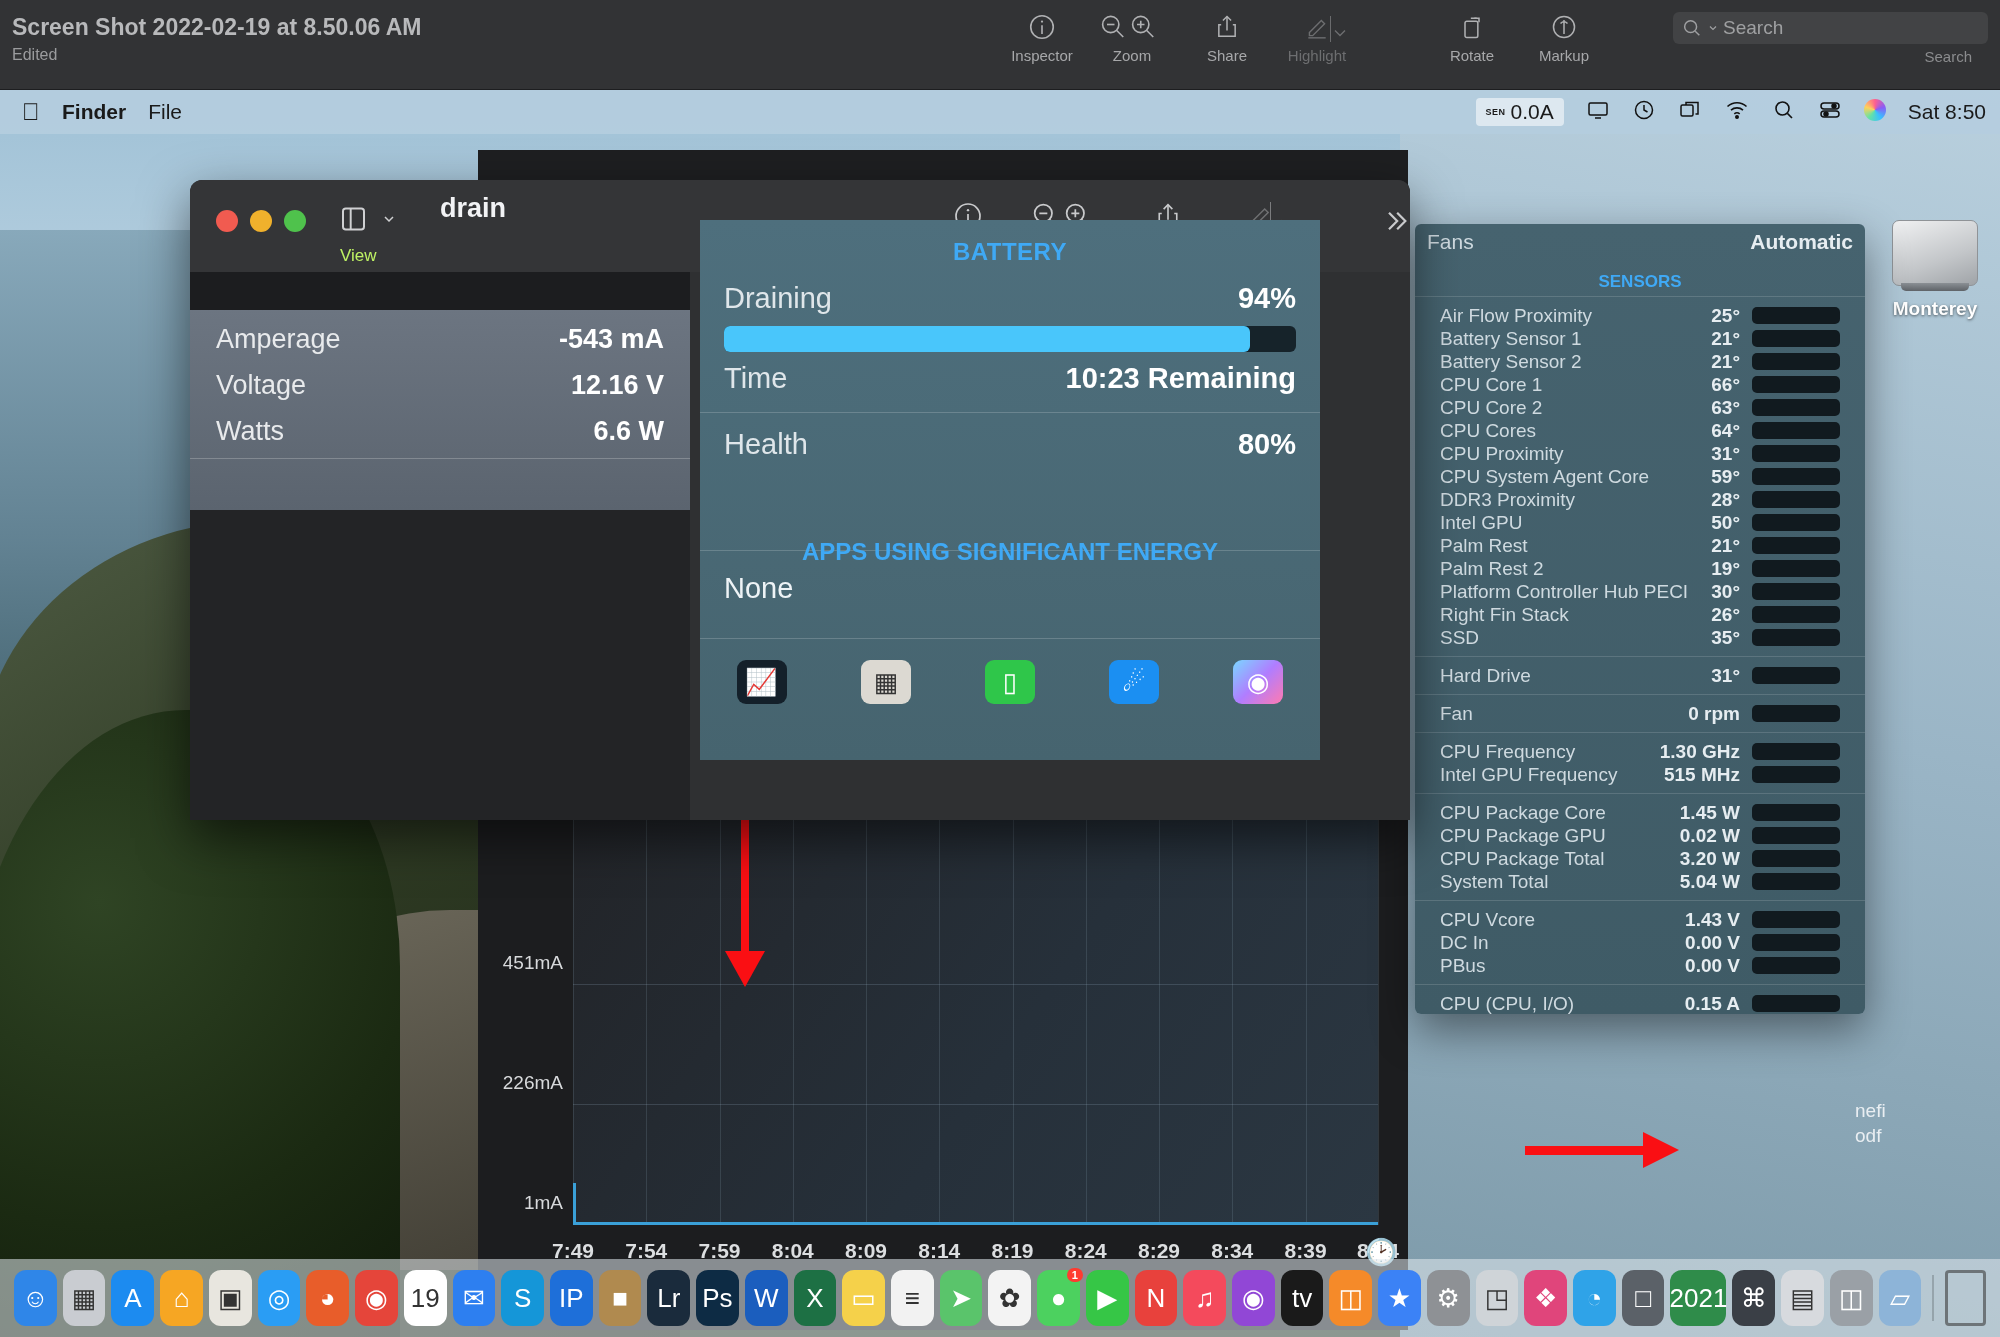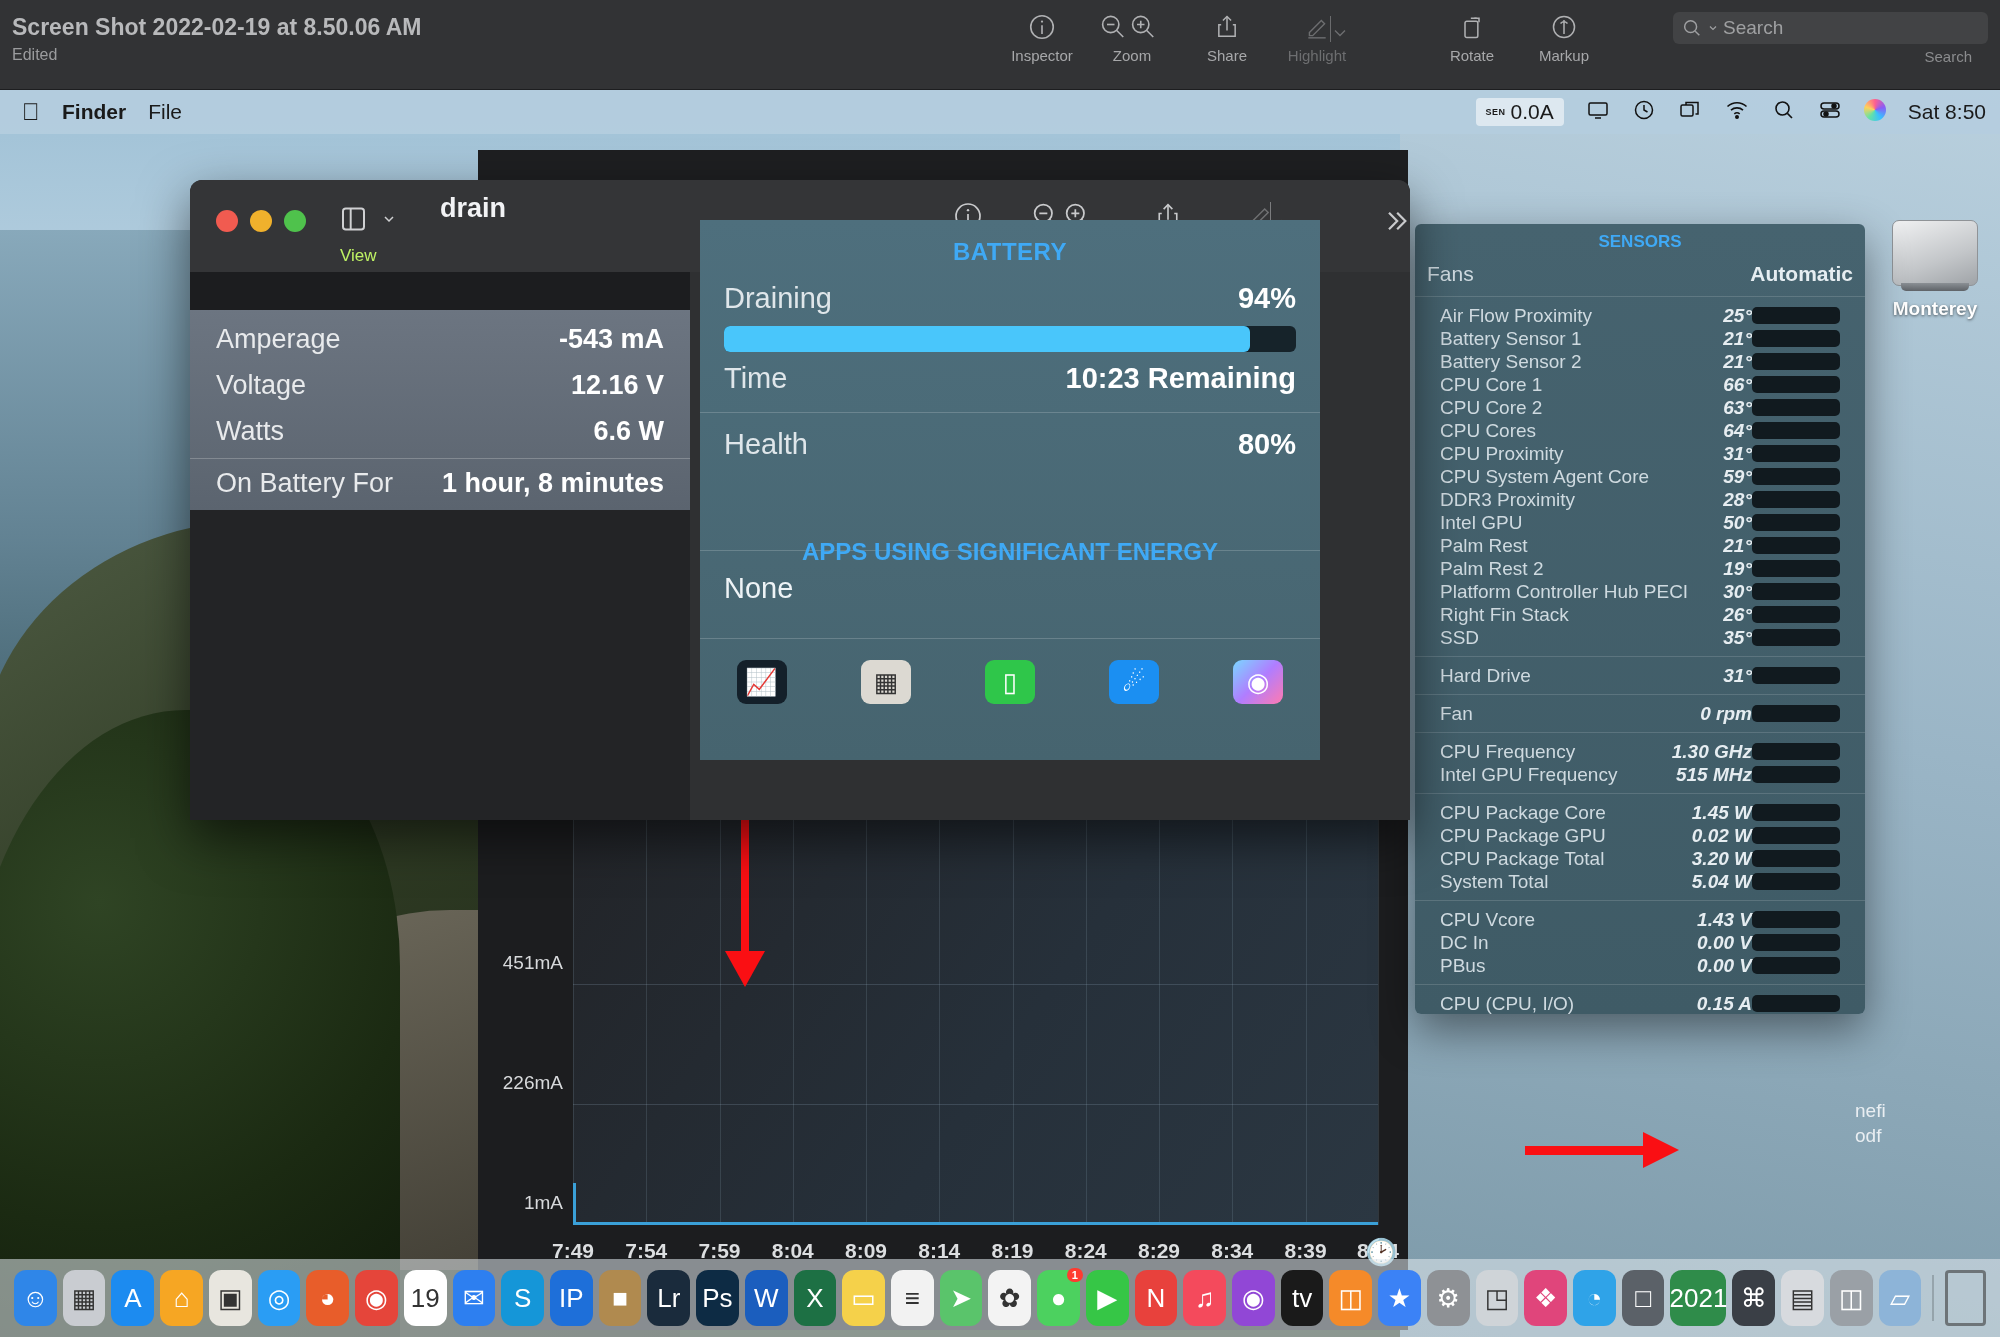--- a/index.html
+++ b/index.html
@@ -156,21 +156,21 @@
   #sensors {
     position:absolute; left:1415px; top:134px; width:450px; height:790px;
     background:linear-gradient(180deg,#46636f,#3f5b66);
     border-radius:6px; color:#e6edf1; overflow:hidden;
     box-shadow:0 16px 44px rgba(0,0,0,.45);
   }
   #sensors-hdr { text-align:center; color:#3fa9f5; font-size:17px; font-weight:bold; padding:8px 0 4px; }
   .s-sec { border-top:1px solid rgba(255,255,255,.14); padding:7px 0; }
   .s-row { display:flex; align-items:center; height:23px; padding:0 25px; font-size:19px; }
   .s-name { flex:1; color:#cfdae0; white-space:nowrap; }
-  .s-val { font-weight:bold; text-align:center; margin-right:0; white-space:nowrap;font-style:italic; }
+  .s-val { font-weight:bold; text-align:center; margin-right:12px; white-space:nowrap; }
   .s-gauge { width:88px; height:17px; background:#111a1f; border-radius:5px; overflow:hidden; flex:none; }
   .s-fill { height:17px; background:#5cc8f7; border-radius:5px; }
   #fans-row { display:flex; padding:6px 12px 10px; font-size:21px; }
   #fans-row .k { flex:1; color:#cfdae0; }
   #fans-row .v { font-weight:bold; }
 
   
   #sens-arrow { position:absolute; left:1525px; top:1048px; width:160px; height:24px; }
   #sens-arrow .shaft { position:absolute; left:0; top:8px; width:122px; height:9px; background:#fa0f13; }
   #sens-arrow .head { position:absolute; left:118px; top:-6px; width:0; height:0;
@@ -410,25 +410,25 @@
         <div id="clock-ico">🕑</div>
       </div>
     </div>
 
     <div id="chart-arrow">
       <div class="shaft"></div>
       <div class="head"></div>
     </div>
 
     <div id="sensors">
-      <div id="sensors-hdr">SENSORS</div>
       <div id="fans-row">
         <span class="k">Fans</span>
         <span class="v">Automatic</span>
       </div>
+      <div id="sensors-hdr">SENSORS</div>
       <div class="s-sec" id="sec-temps">
           <div class="s-row">
             <span class="s-name">Air Flow Proximity</span>
             <span class="s-val">25°</span>
             <span class="s-gauge"><span class="s-fill" style="width: 30%;"></span></span>
           </div>
           <div class="s-row">
             <span class="s-name">Battery Sensor 1</span>
             <span class="s-val">21°</span>
             <span class="s-gauge"><span class="s-fill" style="width: 25%;"></span></span>
@@ -672,24 +672,20 @@
         </div>
         <div class="bl-row" style="top:60px;">
           <span class="k">Voltage</span>
           <span class="v">12.16 V</span>
         </div>
         <div class="bl-row" style="top:106px;">
           <span class="k">Watts</span>
           <span class="v">6.6 W</span>
         </div>
         <div id="bl-div" style="top:148px;"></div>
-        <div class="bl-row" style="top:158px;">
-          <span class="k">On Battery For</span>
-          <span class="v">1 hour, 8 minutes</span>
-        </div>
       </div>
 
       <div id="bat-right">
         <div id="bat-hdr">BATTERY</div>
 
         <div class="br-row" style="top:62px;">
           <span class="k">Draining</span>
           <span class="v">94%</span>
         </div>
         <div id="bat-bar-bg">

